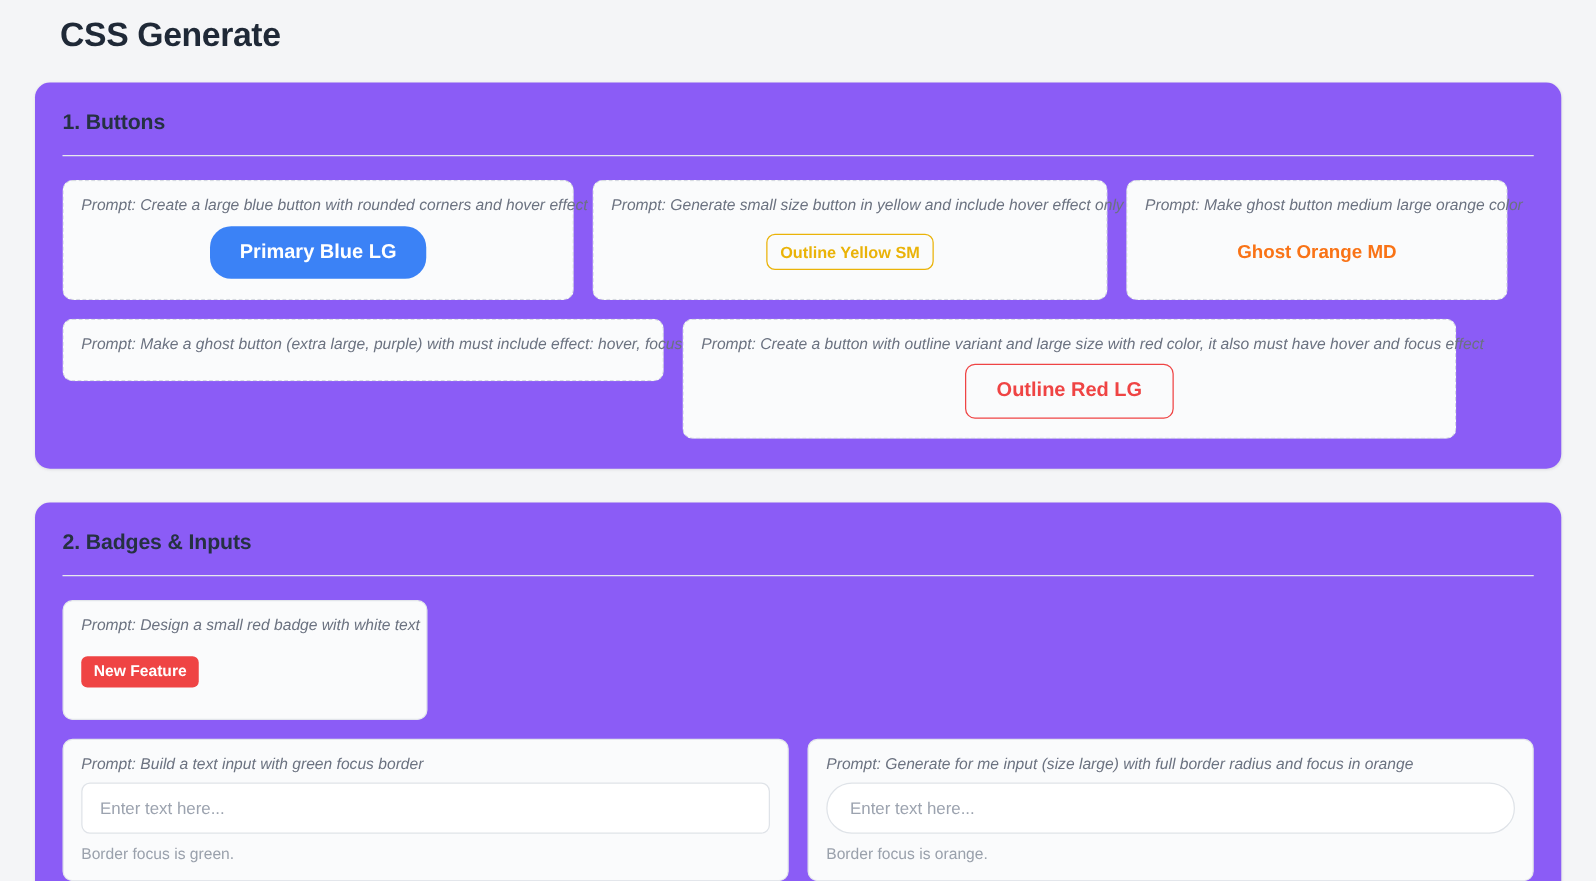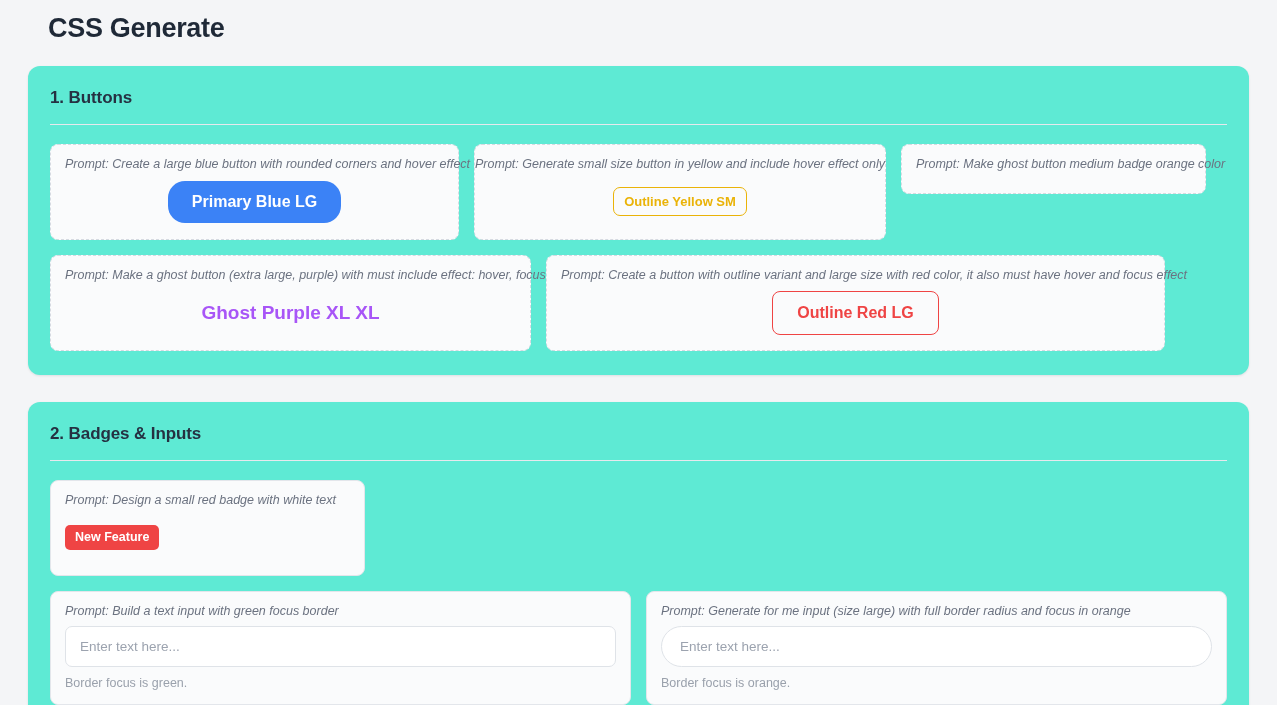--- a/index.html
+++ b/index.html
@@ -20,21 +20,21 @@
   }
   .page-title {
     font-size: 27px;
     font-weight: bold;
     color: #1f2937;
     letter-spacing: -0.3px;
     padding: 13px 0 0 20px;
     margin: 0 0 22px 0;
   }
   .card {
-    background: #5eead4;
+    background: #8b5cf6;
     border-radius: 12px;
     box-shadow: 0 1px 3px rgba(16,24,40,0.06), 0 1px 2px rgba(16,24,40,0.04);
     padding: 22px 22px 24px 22px;
     margin-bottom: 27px;
   }
   .section-title {
     font-size: 17px;
     font-weight: bold;
     color: #253142;
     margin: 0 0 16px 0;
@@ -163,25 +163,25 @@
   .input-orange { border-radius: 9999px; padding-left: 18px; }
 
   .helper {
     font-size: 12.5px;
     color: #9aa1ac;
     margin-top: 9px;
   }
 
   
   .w-blue   { width: 409px; }
-  .w-yellow { width: 412px; align-items: center; }
+  .w-yellow { width: 412px; }
   .w-orange { width: 305px; }
   .w-purple { width: 481px; }
   .w-red    { width: 619px; }
-  .w-badge  { width: 315px; }
+  .w-badge  { width: 292px; }
   .w-input  { flex: 1; }
 </style>
 </head>
 <body>
 
 <div class="page">
 
   <h1 class="page-title">CSS Generate</h1>
 
   <div class="card">
@@ -198,32 +198,32 @@
       </div>
 
       <div class="demo-box w-yellow">
         <div class="prompt">Prompt: Generate small size button in yellow and include hover effect only</div>
         <div class="demo-stage">
           <button class="btn btn-outline-yellow">Outline Yellow SM</button>
         </div>
       </div>
 
       <div class="demo-box w-orange">
-        <div class="prompt">Prompt: Make ghost button medium badge orange color</div>
+        <div class="prompt">Prompt: Make ghost button medium large orange color</div>
+        <div class="demo-stage">
+          <button class="btn btn-ghost-orange">Ghost Orange MD</button>
+        </div>
       </div>
 
     </div>
 
     <div class="row">
 
       <div class="demo-box w-purple">
         <div class="prompt">Prompt: Make a ghost button (extra large, purple) with must include effect: hover, focus</div>
-        <div class="demo-stage">
-          <button class="btn btn-ghost-purple">Ghost Purple XL XL</button>
-        </div>
       </div>
 
       <div class="demo-box w-red">
         <div class="prompt">Prompt: Create a button with outline variant and large size with red color, it also must have hover and focus effect</div>
         <div class="demo-stage">
           <button class="btn btn-outline-red">Outline Red LG</button>
         </div>
       </div>
 
     </div>

